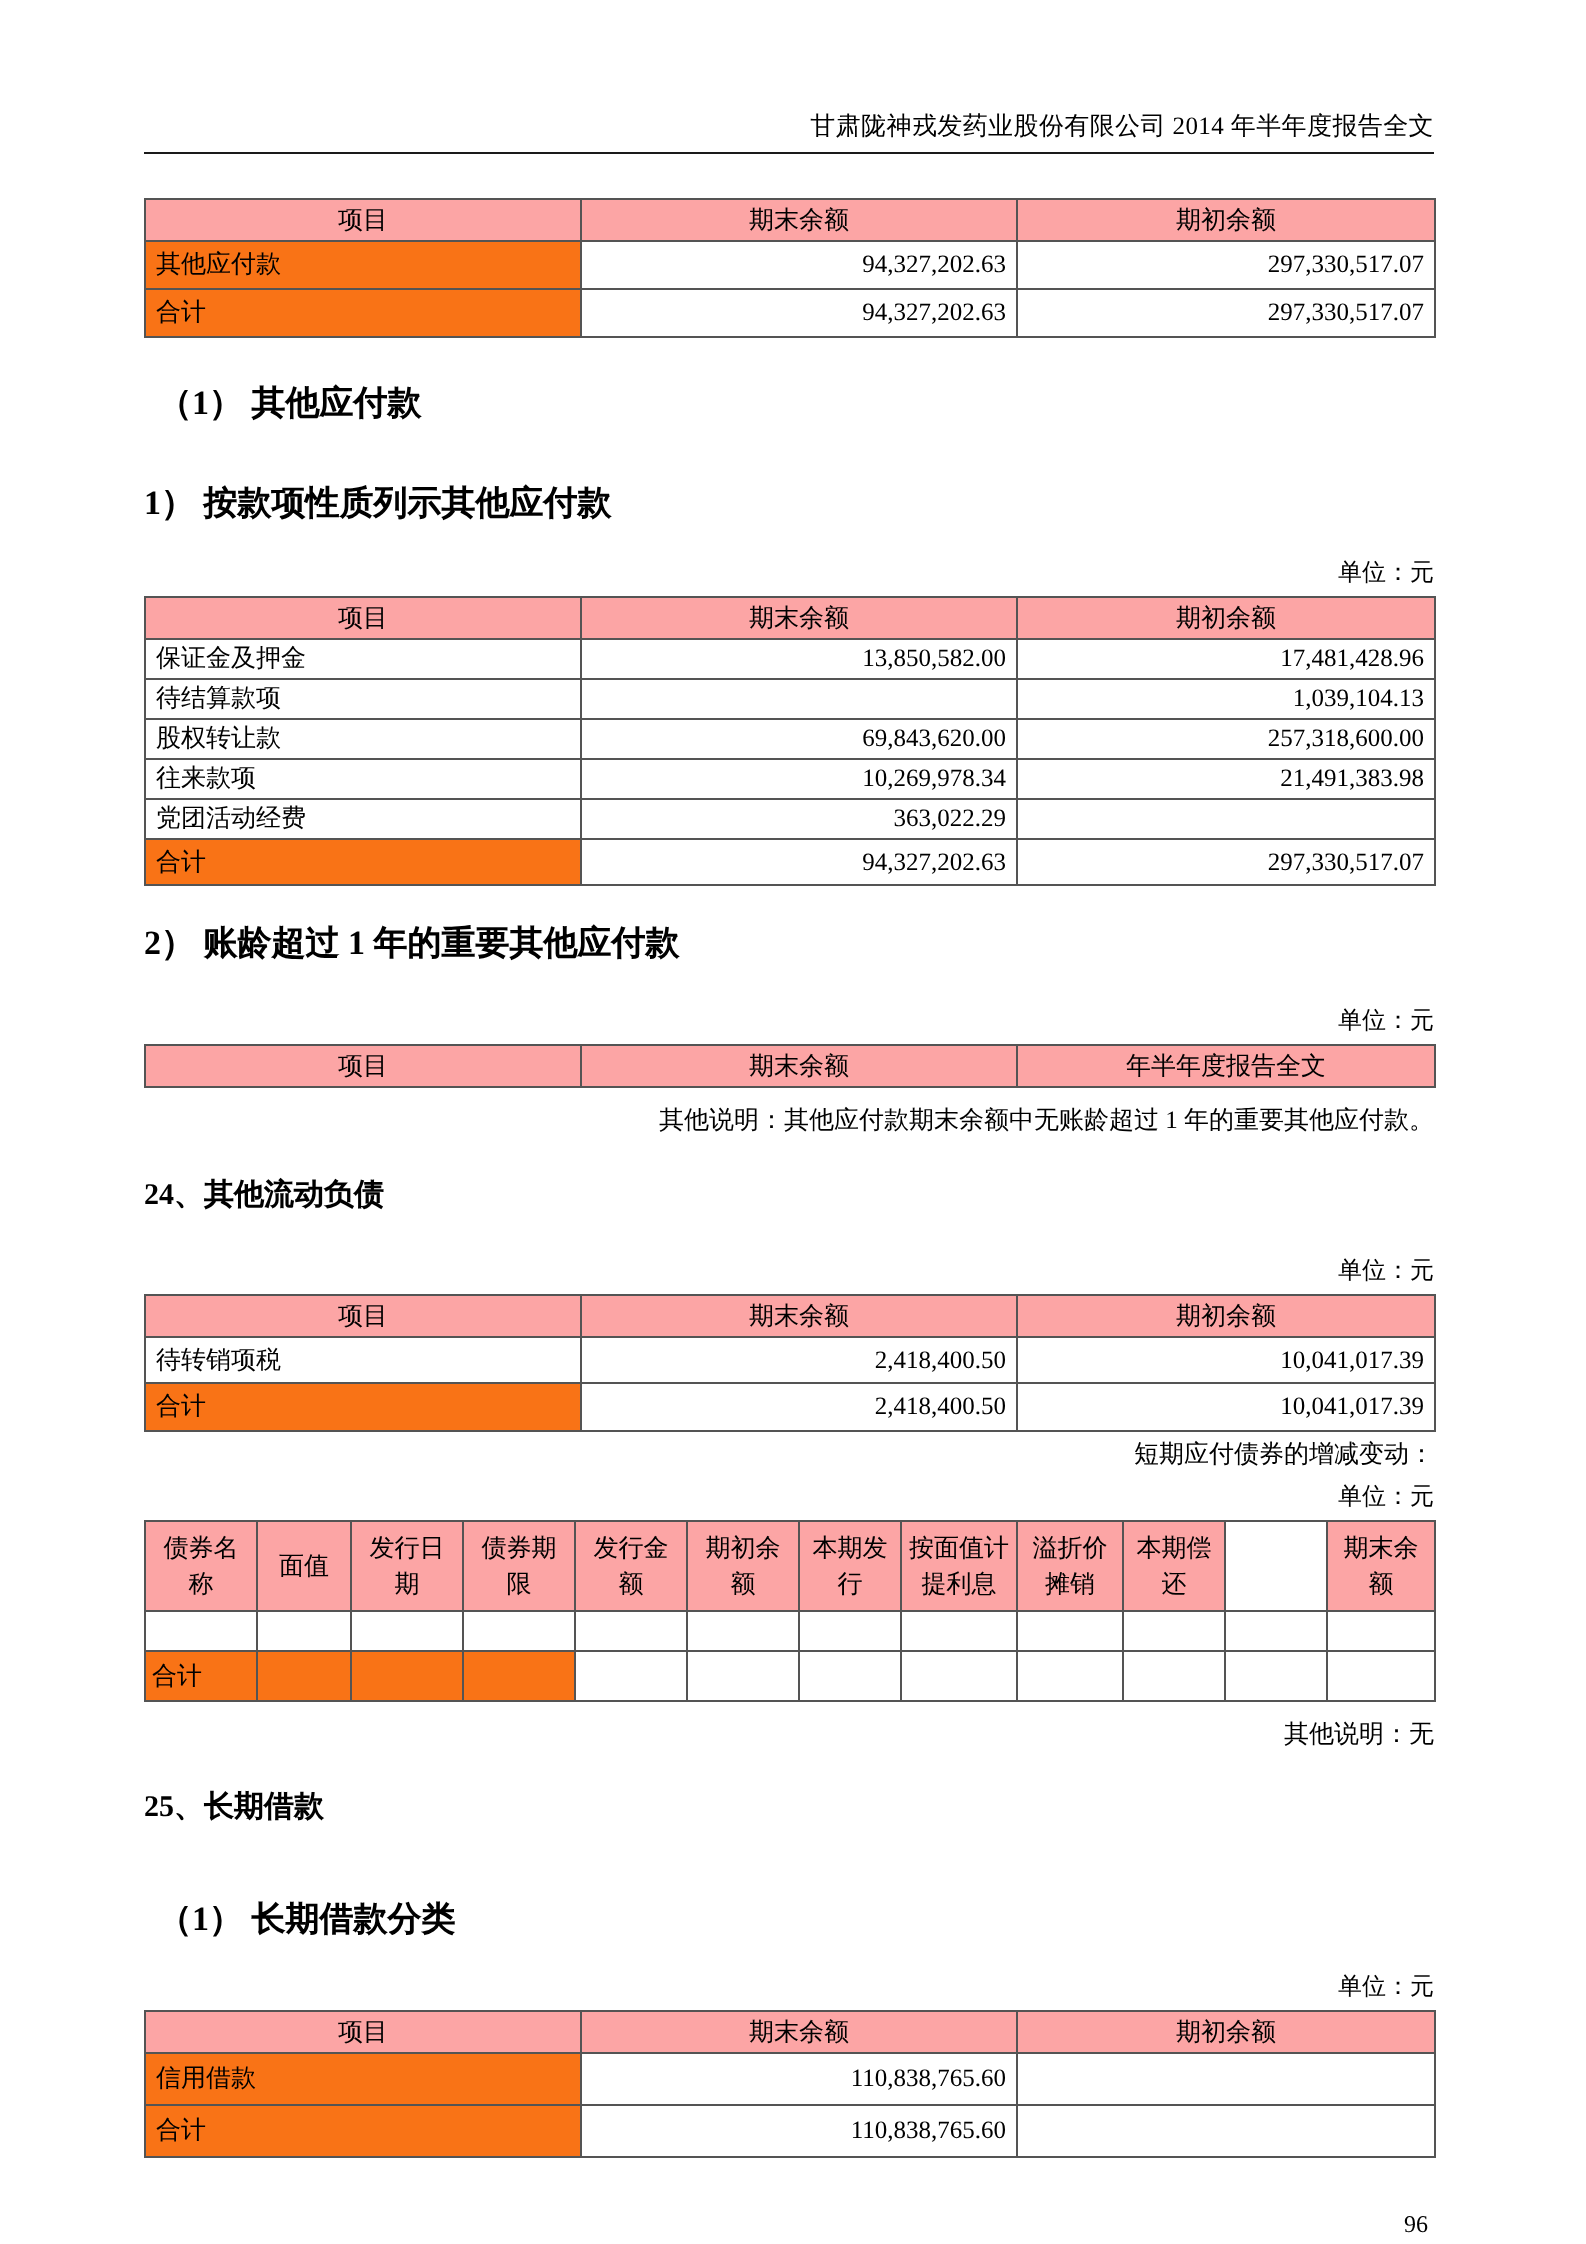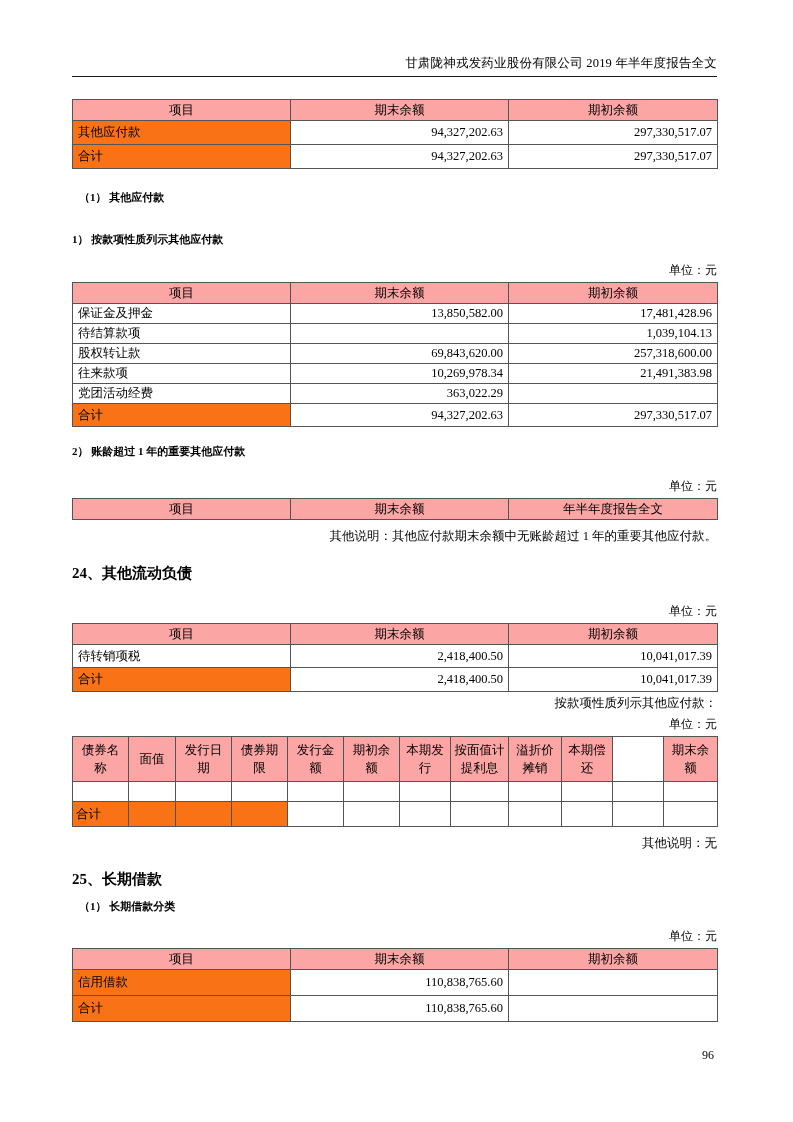--- a/index.html
+++ b/index.html
@@ -50,61 +50,61 @@
   .col-end { width: 218px; }
   .col-begin { width: 209px; }
 
   .row-24 td { height: 24px; }
   .row-18 td { height: 18px; }
   .row-23 td { height: 23px; }
   .row-26 td { height: 26px; }
 
   
   .h-big { font-size: 15px; font-weight: bold; margin: 0; }
-  .h-sub { font-size: 11px; font-weight: bold; margin: 0; }
+  .h-sub { font-size: 17px; font-weight: bold; margin: 0; }
   .indent { padding-left: 7px; }
   .unit { text-align: right; font-size: 12px; margin-bottom: 3px; }
   .note { font-size: 12.5px; text-align: right; }
 
   
   .mt-t1 { margin-top: 22px; }
   .mt-h1 { margin-top: 21px; }
   .mt-h2 { margin-top: 27px; }
   .mt-u1 { margin-top: 15px; }
   .mt-h3 { margin-top: 17px; }
   .mt-u2 { margin-top: 19px; }
   .mt-n1 { margin-top: 8px; }
   .mt-s24 { margin-top: 19px; }
   .mt-u3 { margin-top: 20px; }
   .mt-bi { margin-top: 3px; }
   .mt-u4 { margin-top: 4px; }
   .mt-n2 { margin-top: 8px; }
   .mt-s25 { margin-top: 18px; }
-  .mt-sc { margin-top: 10px; }
+  .mt-sc { margin-top: 35px; }
   .mt-u5 { margin-top: 14px; }
 
   
   table.bond th { height: auto; padding: 4px 3px; line-height: 1.45; }
   table.bond td { padding: 1px 3px; }
   .bond-empty td { height: 20px; }
   .bond-total td { height: 25px; }
 
   .page-number {
     text-align: right;
     margin-top: 26px;
     margin-right: 3px;
     font-size: 12px;
   }
 </style>
 </head>
 <body>
 
 <div class="content">
 
-  <div class="doc-header">甘肃陇神戎发药业股份有限公司 2019 年半年度报告全文</div>
+  <div class="doc-header">甘肃陇神戎发药业股份有限公司 2014 年半年度报告全文</div>
 
   <table class="fin mt-t1">
     <colgroup>
         <col class="col-label">
         <col class="col-end">
         <col class="col-begin">
       </colgroup>
     <tbody>
         <tr>
       <th>项目</th>
@@ -214,21 +214,21 @@
       <td class="num">10,041,017.39</td>
     </tr>
     <tr class="row-24">
       <td class="label gray">合计</td>
       <td class="num">2,418,400.50</td>
       <td class="num">10,041,017.39</td>
     </tr>
   </tbody>
     </table>
 
-  <div class="note mt-bi">按款项性质列示其他应付款：</div>
+  <div class="note mt-bi">短期应付债券的增减变动：</div>
   <div class="unit mt-u4">单位：元</div>
 
   <table class="fin bond">
     <colgroup>
       <col style="width:56px">
         <col style="width:47px">
         <col style="width:56px">
         <col style="width:56px">
       <col style="width:56px">
         <col style="width:56px">

